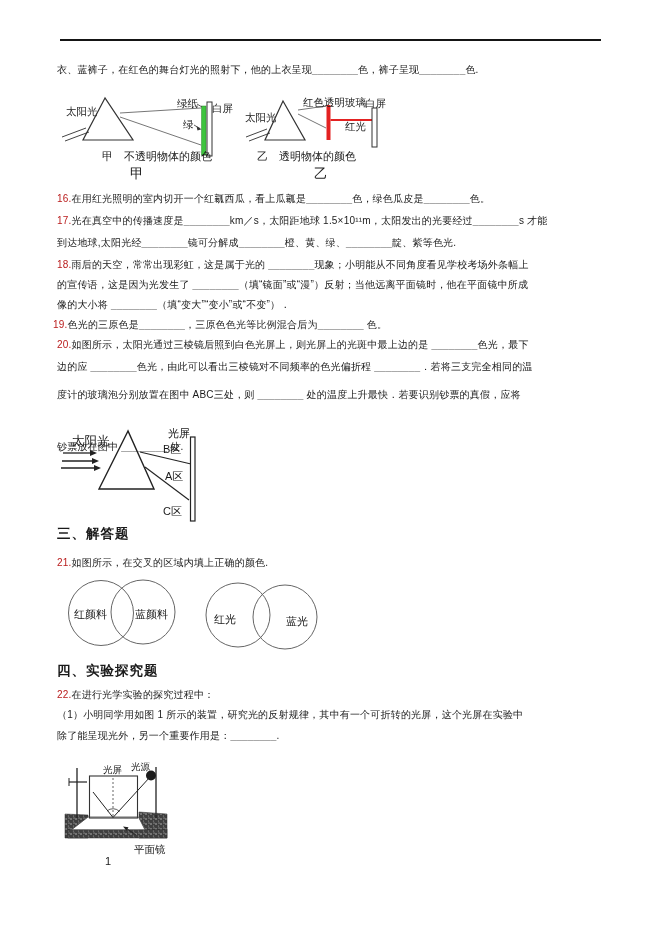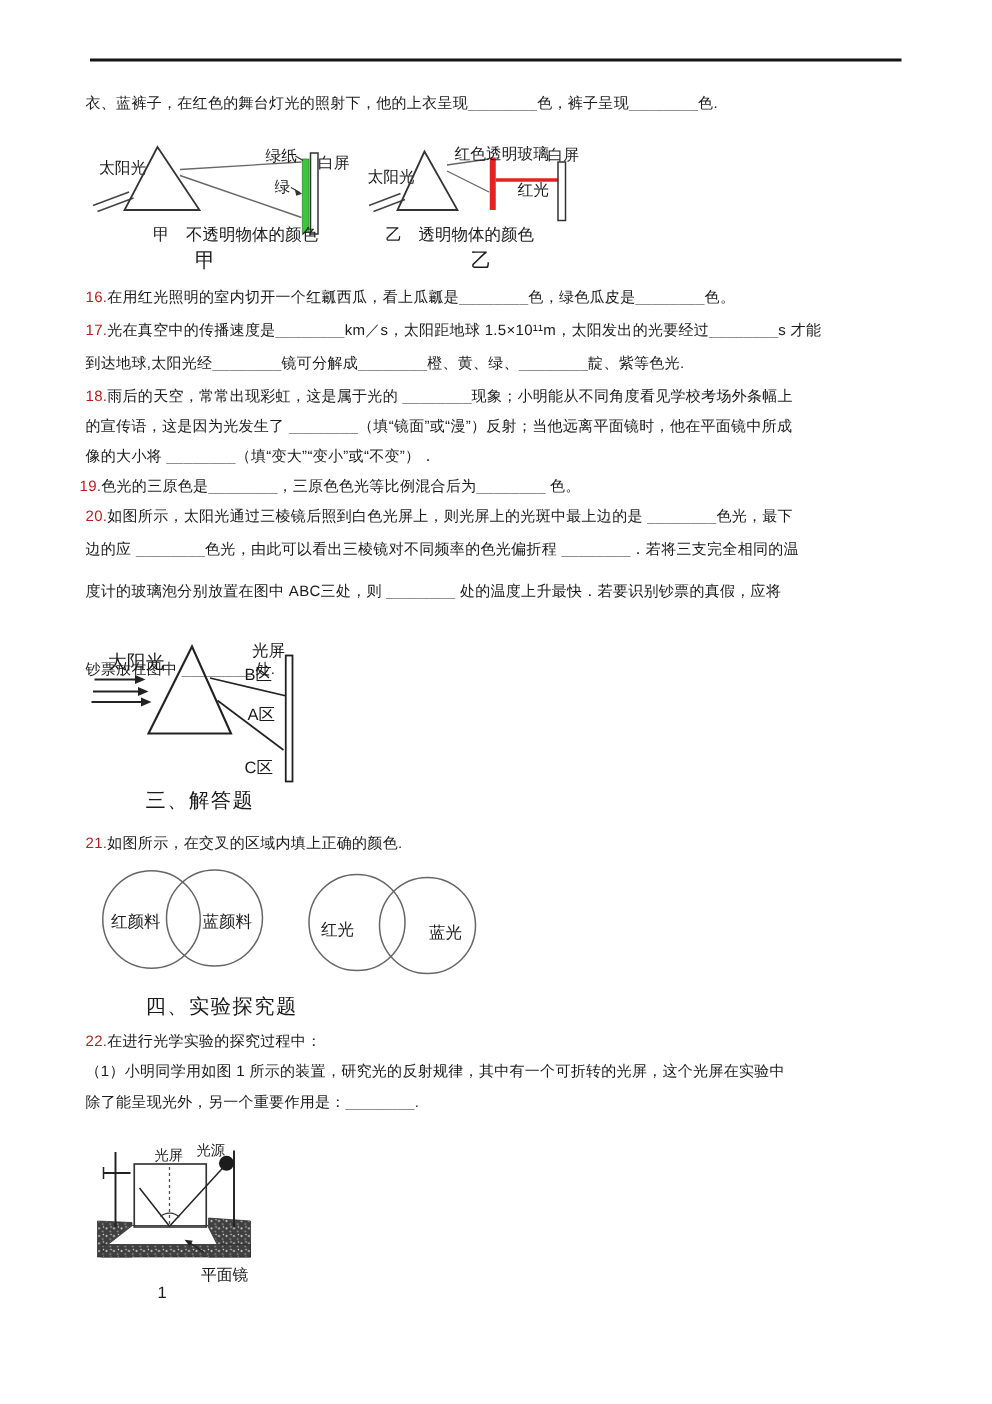--- a/index.html
+++ b/index.html
@@ -1,21 +1,21 @@
 <!DOCTYPE html>
 <html><head>
 <meta charset="utf-8">
 <style>
   html,body{margin:0;padding:0;}
   body{
     width:661px;height:936px;background:#ffffff;position:relative;overflow:hidden;
     font-family:"Liberation Sans","DejaVu Sans",sans-serif;color:#1a1a1a;
   }
   .line{position:absolute;white-space:nowrap;font-size:10px;line-height:15px;letter-spacing:0.2px;}
-  .heading{font-weight:normal;font-size:13.5px;letter-spacing:1px;margin-left:40px;}
+  .heading{font-weight:bold;font-size:13.5px;letter-spacing:1px;}
   .bl{color:#8a8a8a;}
   .qn{color:#b91c1c;}
   .rule{position:absolute;background:#151515;}
   .fig{position:absolute;}
   svg text{fill:#1a1a1a;font-family:"Liberation Sans","DejaVu Sans",sans-serif;}
   .t11{font-size:11px;}
   .t10{font-size:10.5px;}
   .t95{font-size:9.5px;}
   .t12{font-size:12.5px;}
   .t13{font-size:13.5px;}

